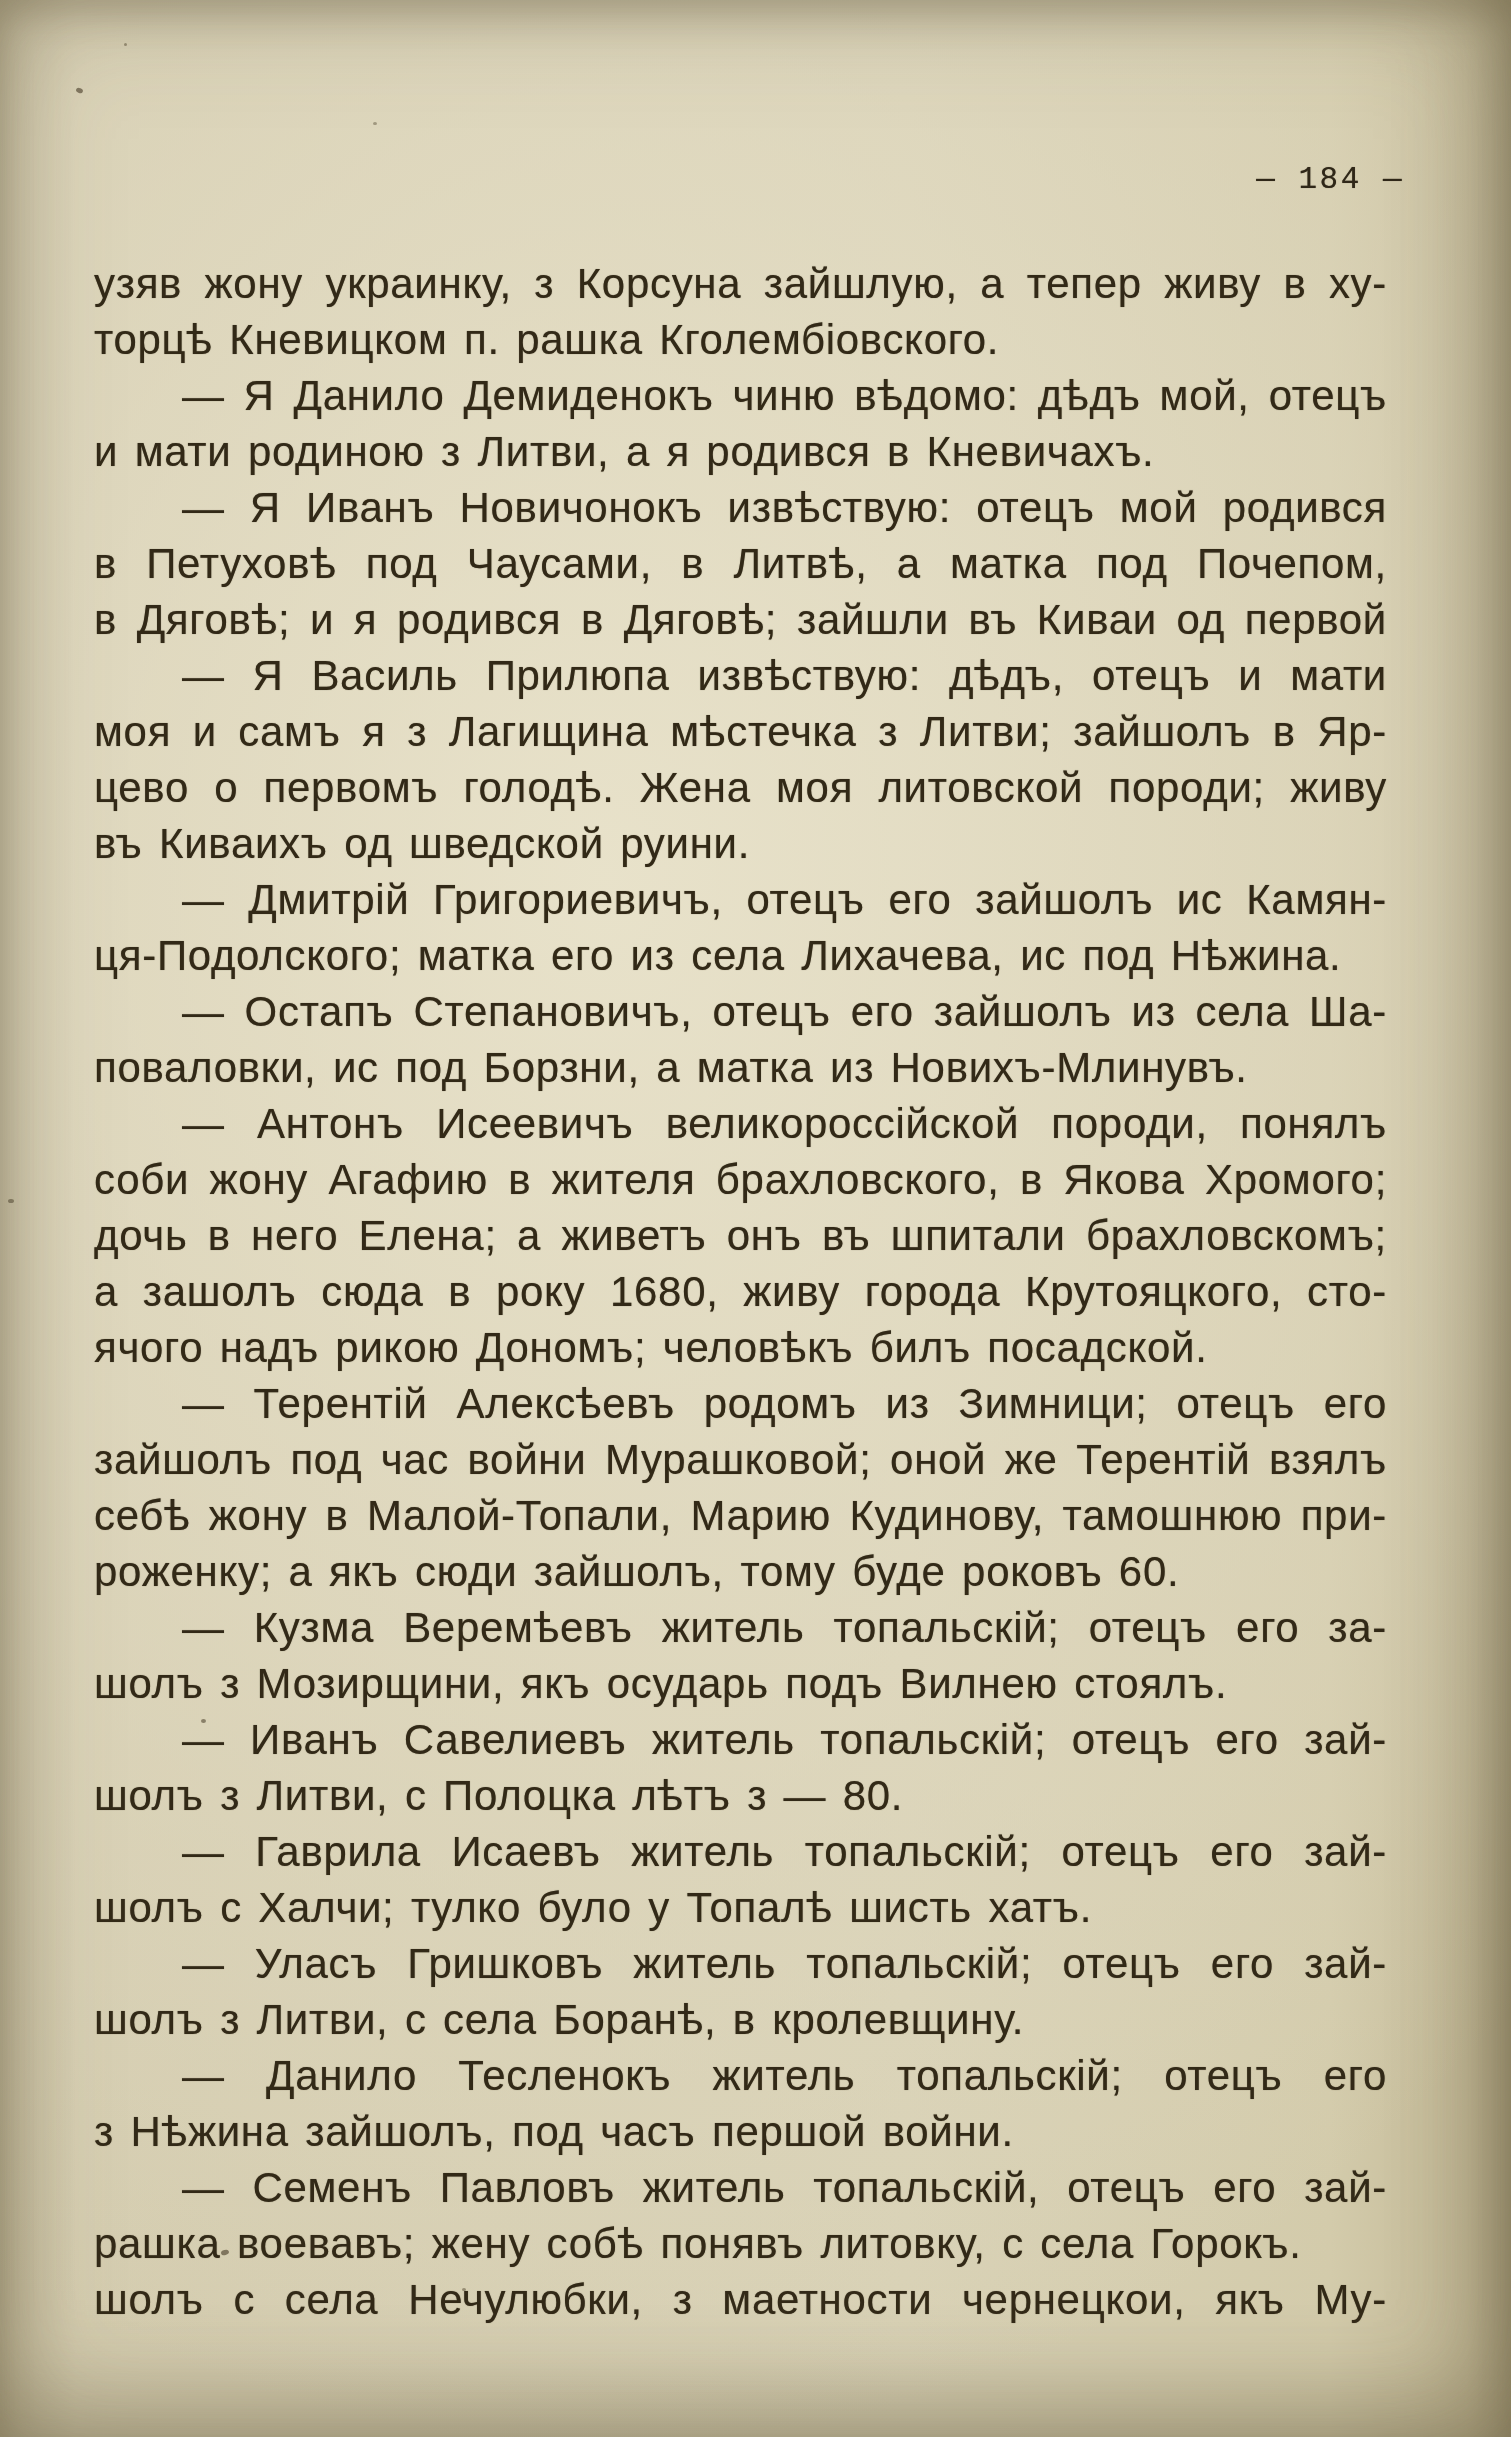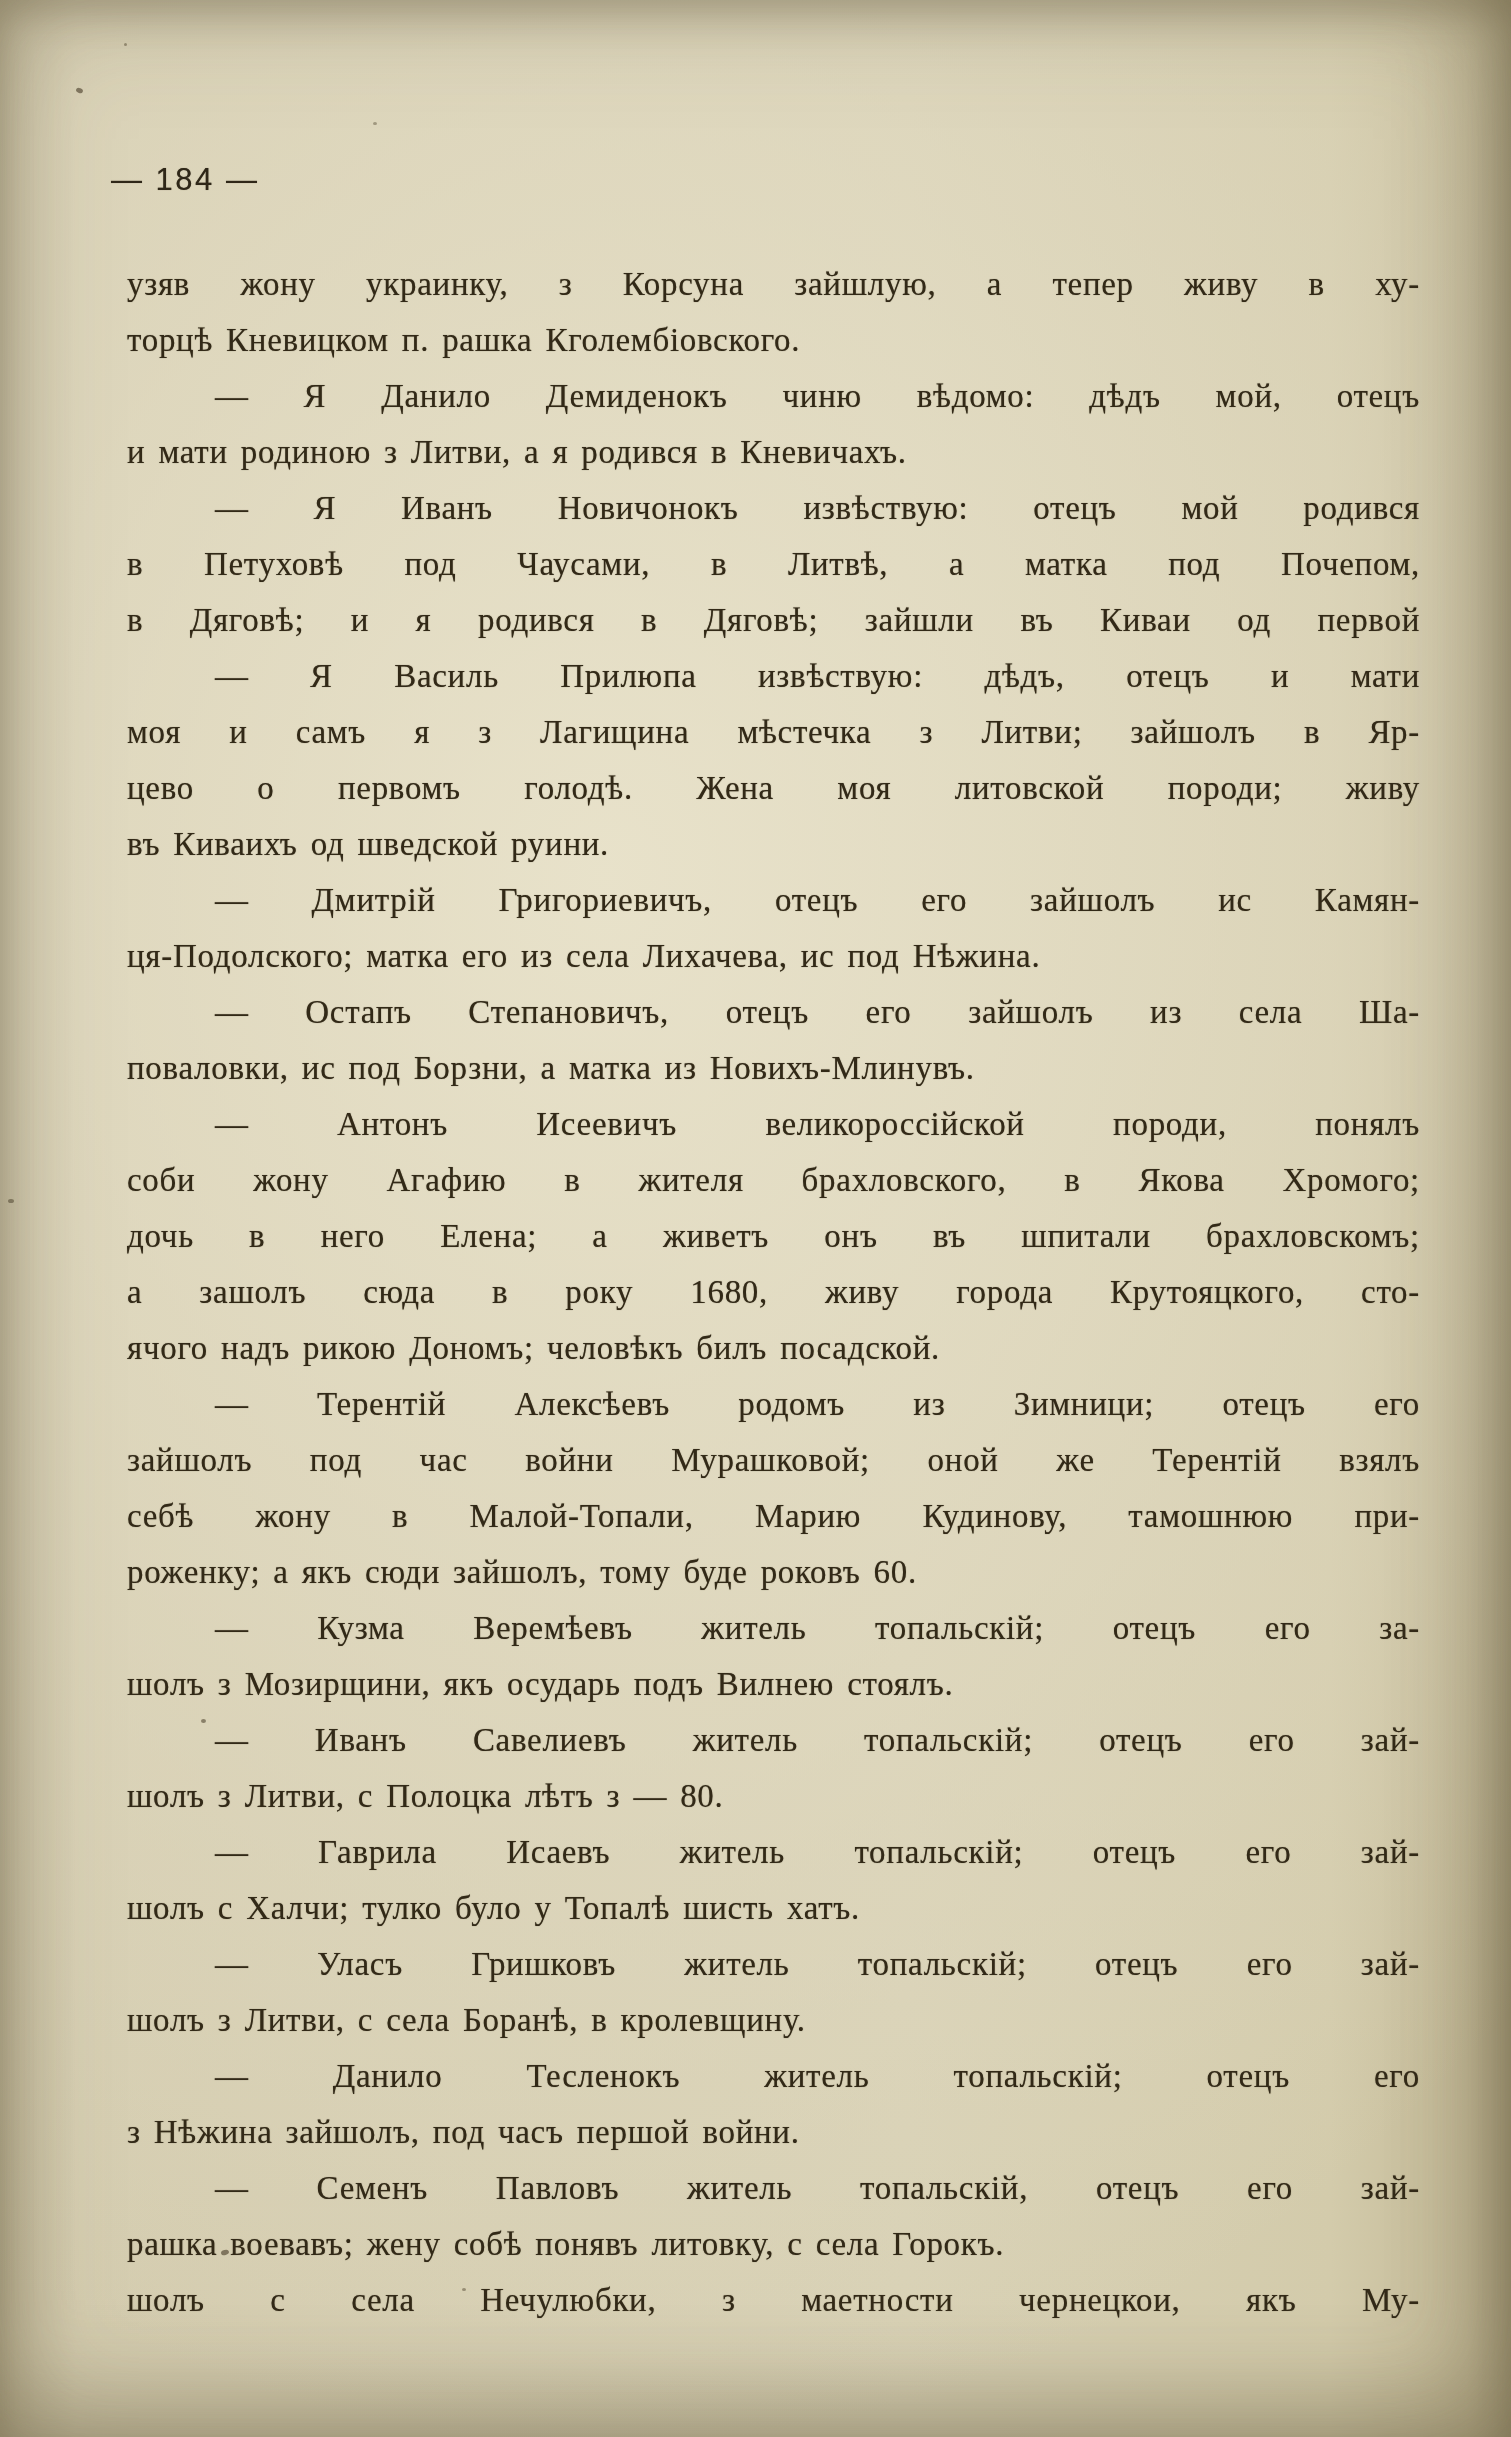--- a/index.html
+++ b/index.html
@@ -22,34 +22,34 @@
     box-shadow:
       inset 0 0 116px rgba(100,90,60,0.35),
       inset -25px -37px 91px rgba(100,90,60,0.32),
       inset 0 15px 33px rgba(90,80,52,0.25);
   }
   .page-num {
     position: absolute;
     left: 111px;
     top: 162px;
     width: 1293px;
-    text-align: left;
-    font-family: Liberation Sans, sans-serif;
+    text-align: right;
+    font-family: Liberation Mono, monospace;
     font-size: 31px;
     letter-spacing: 2.5px;
     color: #2f2718;
     text-shadow: 0 0 0.8px rgba(47,39,24,0.6);
   }
   .text {
     position: absolute;
-    left: 127px;
+    left: 94px;
     top: 256px;
     width: 1293px;
-    font-family: Liberation Serif, serif;
-    font-size: 33px;
+    font-family: Liberation Sans, sans-serif;
+    font-size: 42px;
     line-height: 56px;
     color: #322917;
     letter-spacing: 0.7px;
     word-spacing: 4.1px;
     text-shadow: 0 0 1px rgba(50,41,23,0.55);
   }
   .para { margin: 0; padding: 0; }
   .line {
     text-align: justify;
     text-align-last: justify;

